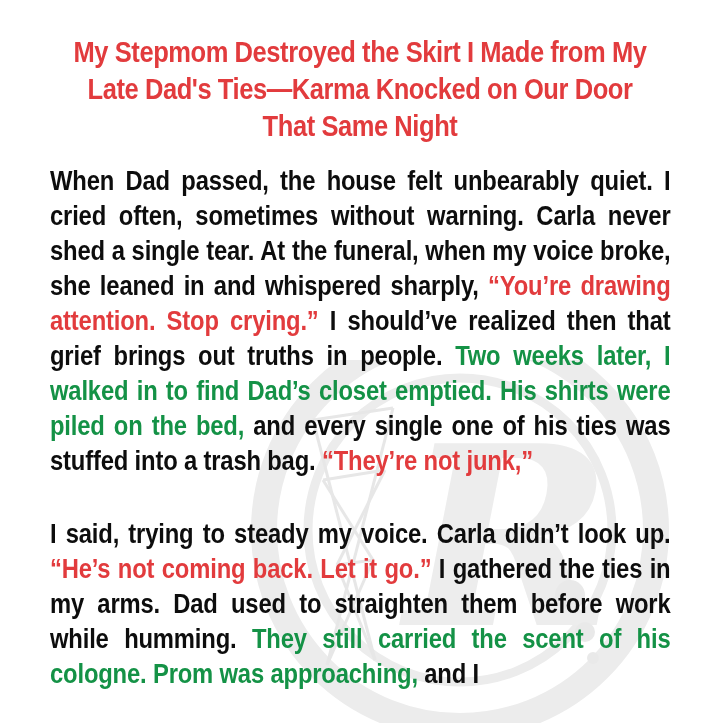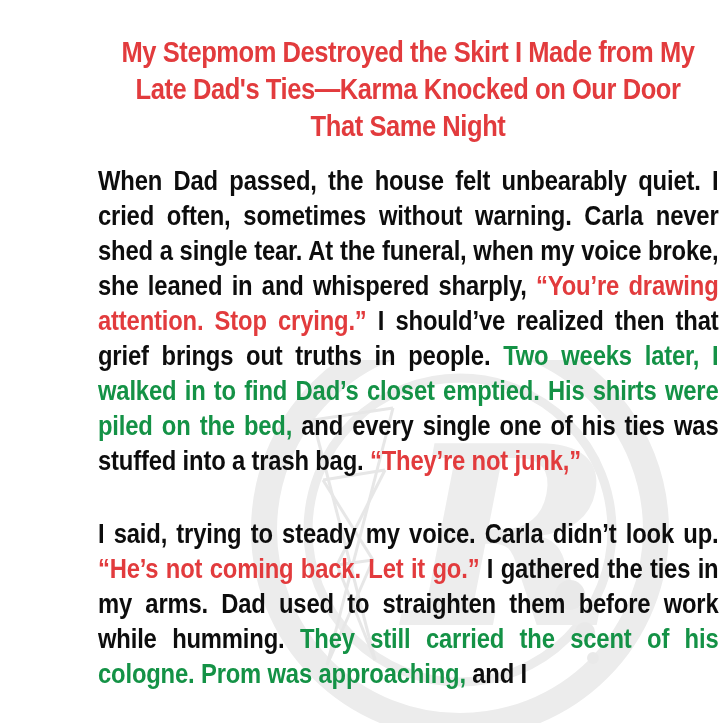--- a/index.html
+++ b/index.html
@@ -6,21 +6,21 @@
   body{
     width:720px;height:723px;overflow:hidden;background:#ffffff;
     font-family:"Liberation Sans","DejaVu Sans",sans-serif;
     position:relative;
   }
   .card{position:relative;width:720px;height:723px;overflow:hidden;}
   .watermark{
     position:absolute;left:225px;top:360px;z-index:0;opacity:1;
     pointer-events:none;
   }
-  .content{position:relative;z-index:1;margin-left:48px;}
+  .content{position:relative;z-index:1;}
   .title{
     margin-top:34px;
     width:720px;
     padding:0 30px;
     box-sizing:border-box;
     text-align:center;
     font-weight:bold;
     font-size:29px;
     line-height:37px;
     letter-spacing:-0.5px;

